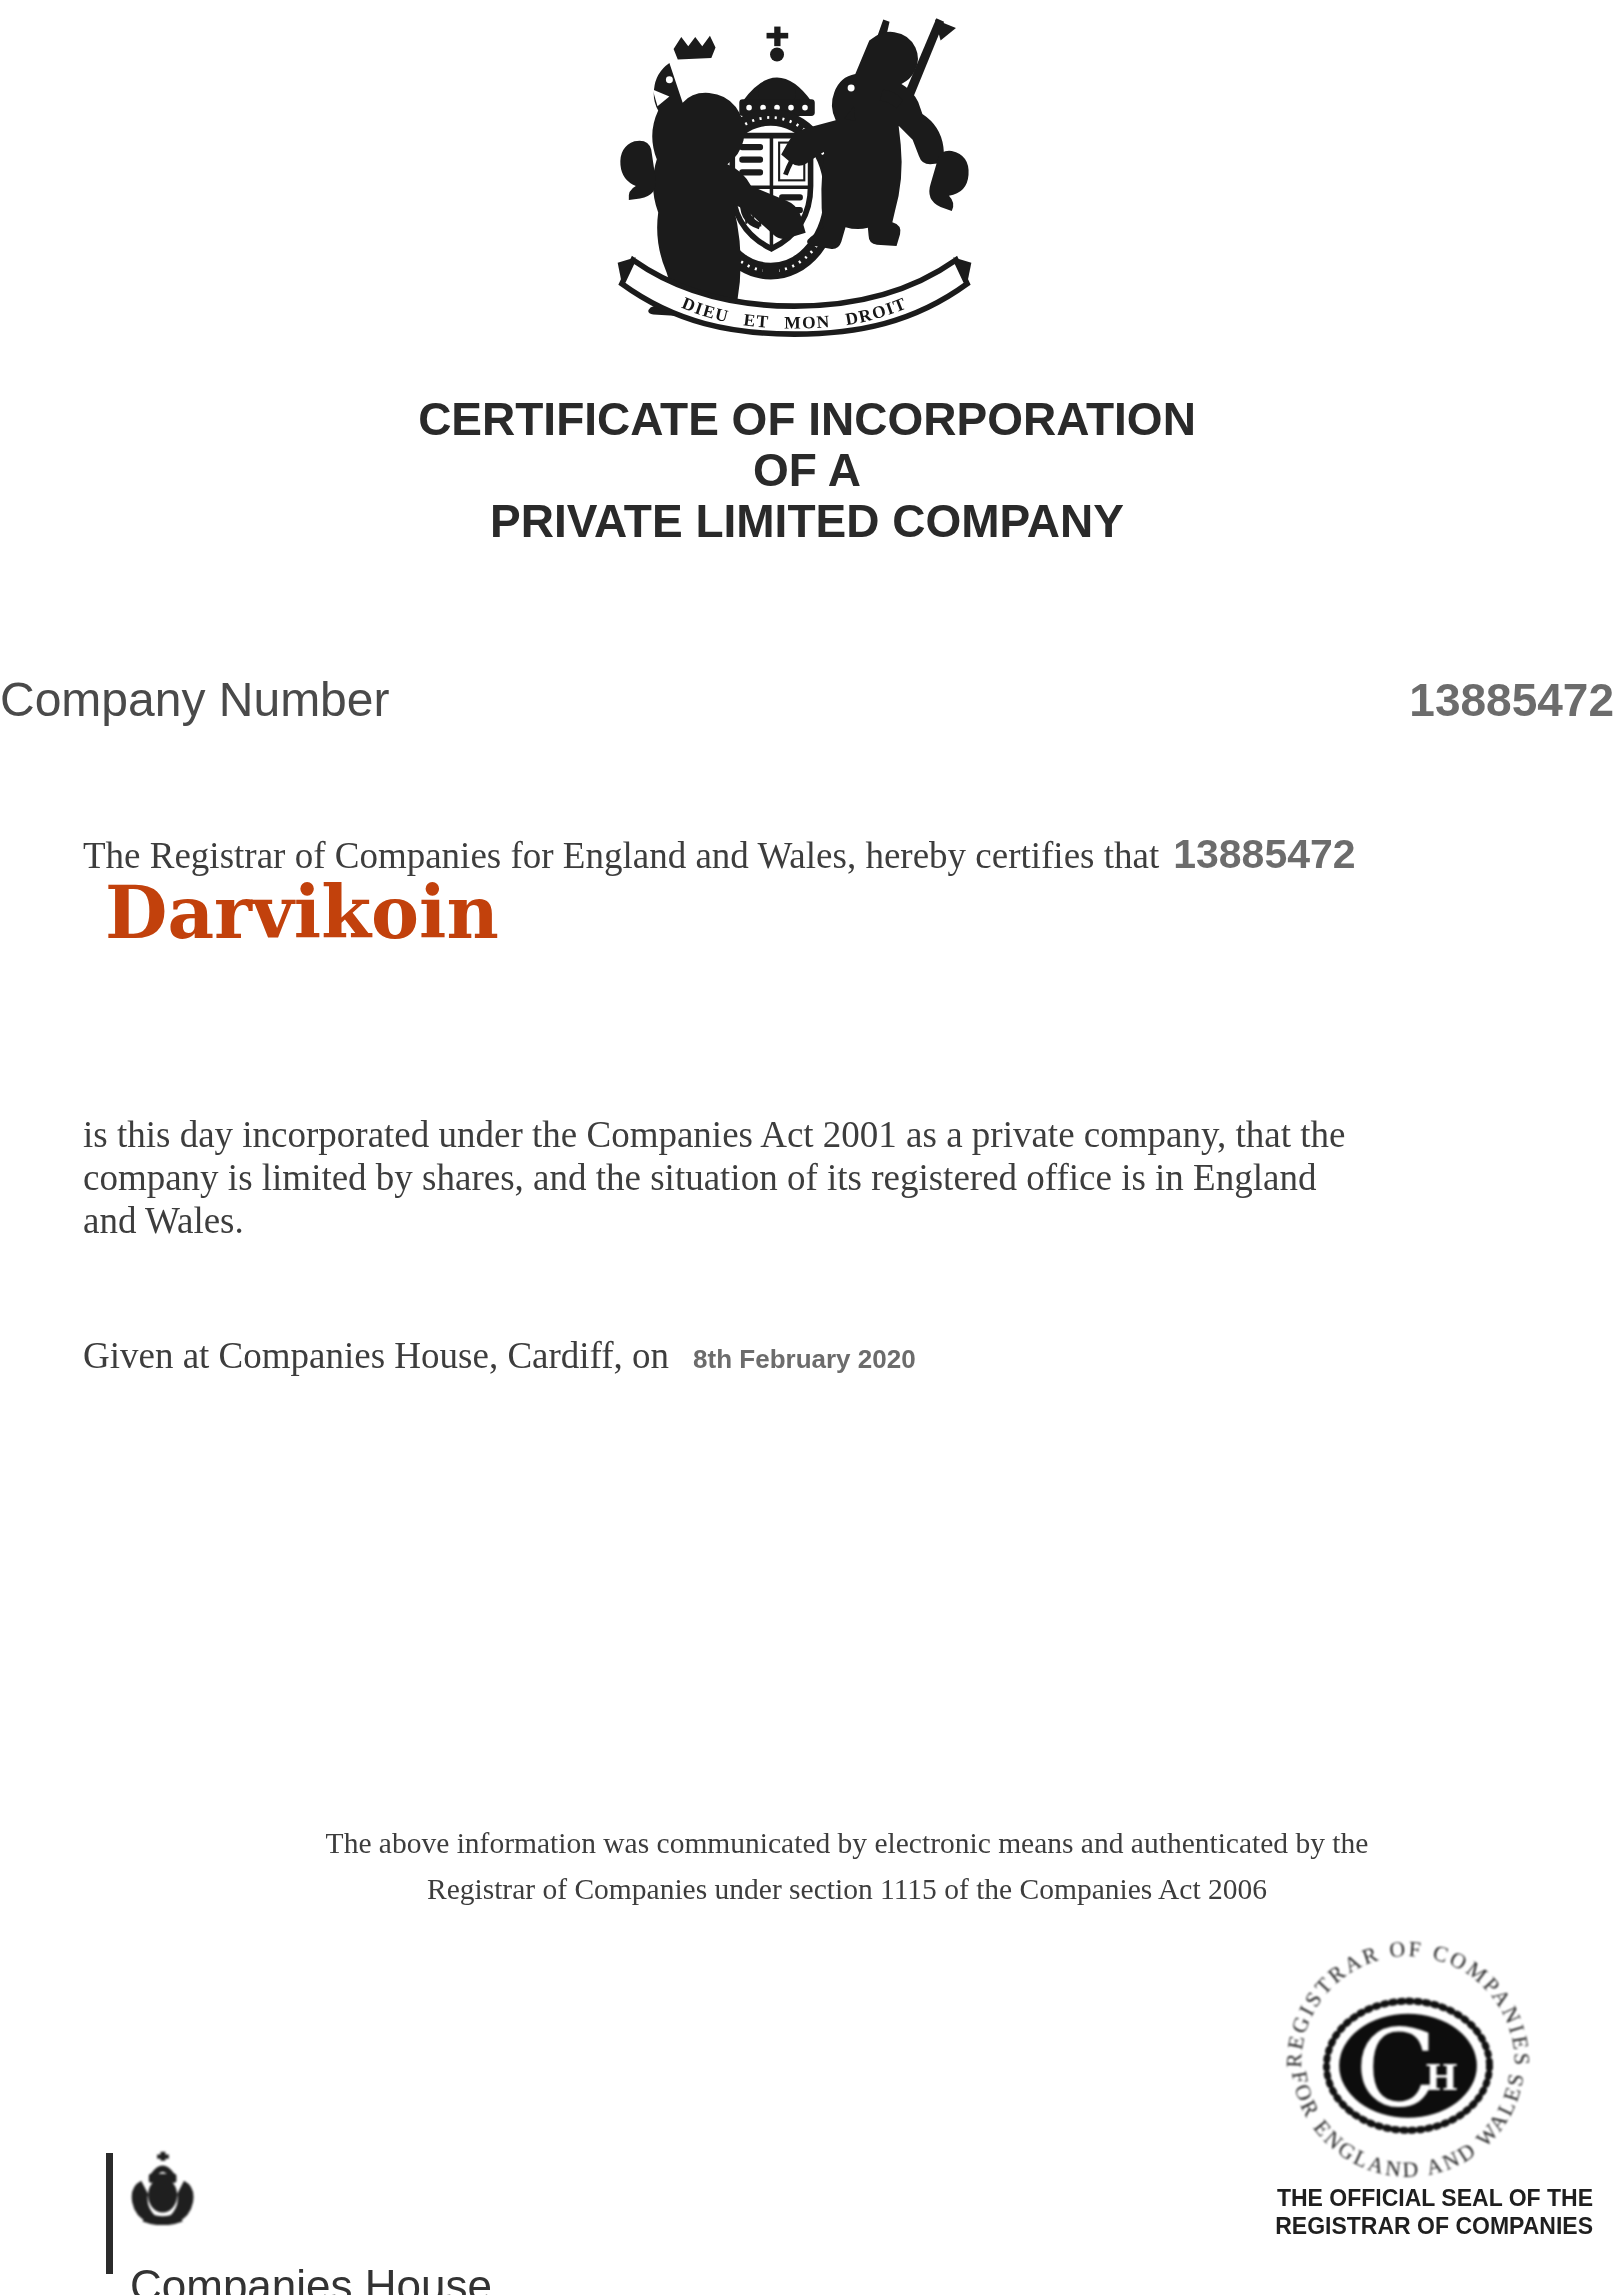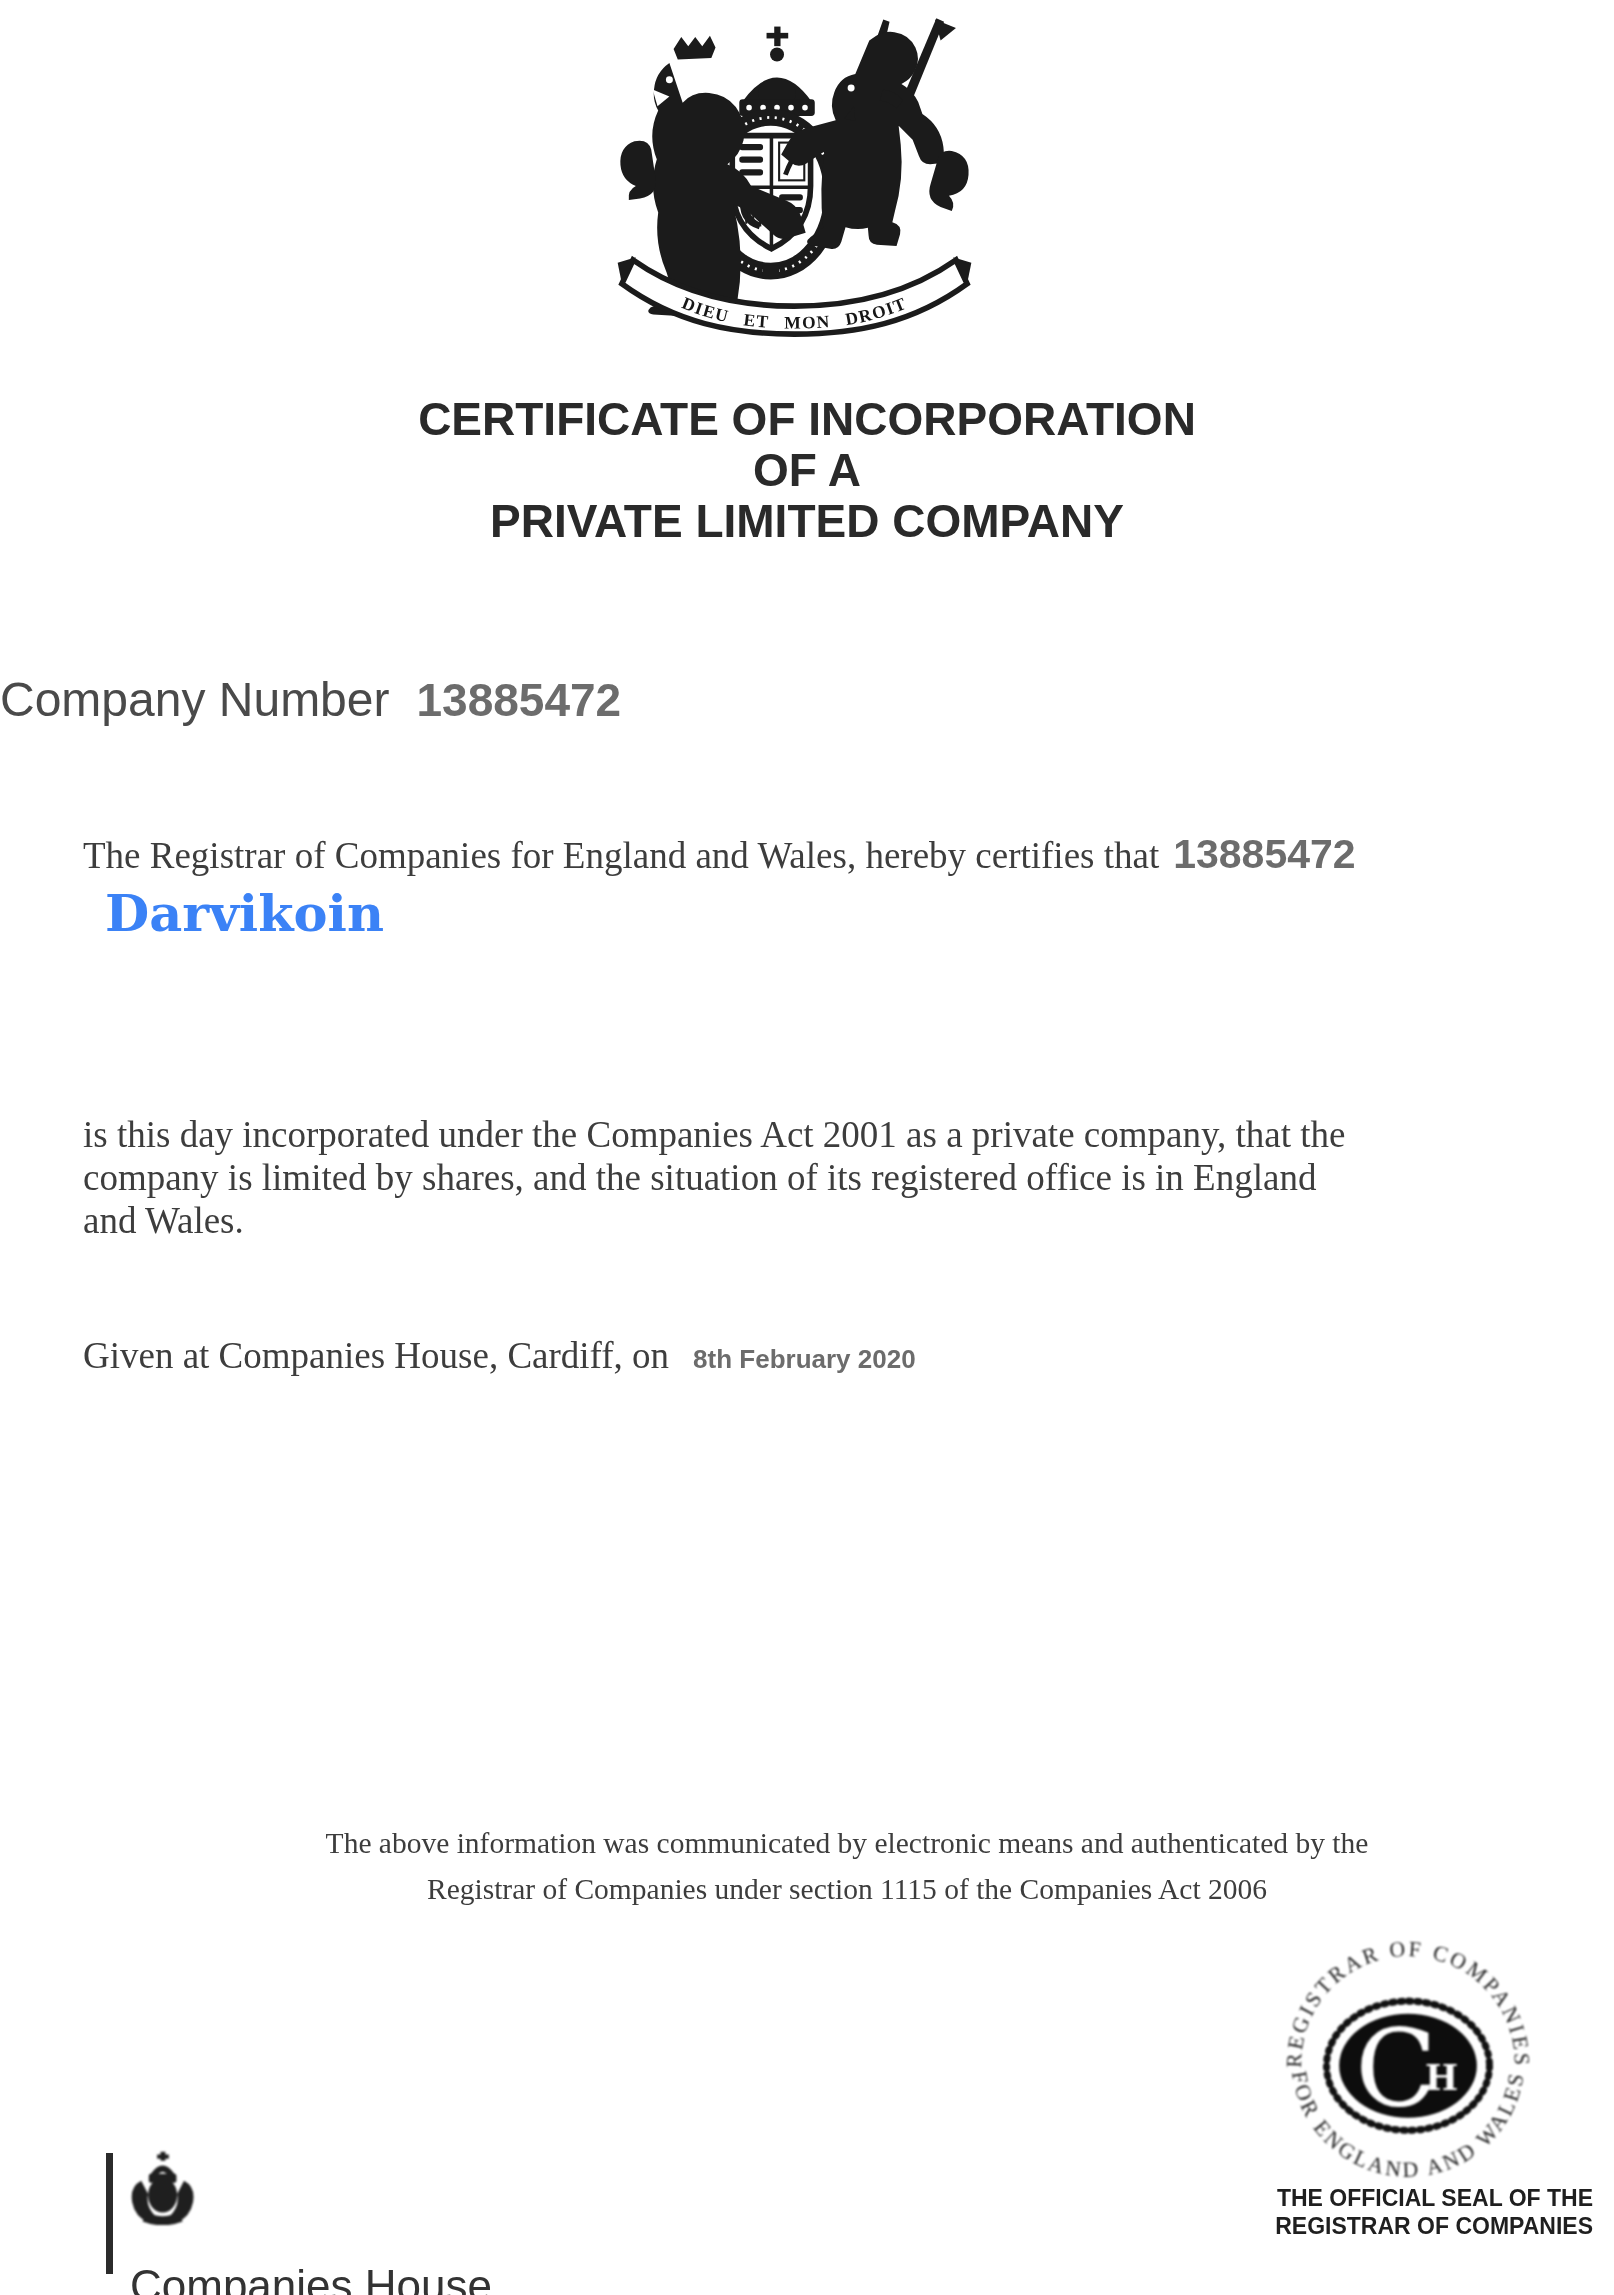--- a/index.html
+++ b/index.html
@@ -21,36 +21,36 @@
   .title-block{
     position:absolute; left:0; top:394px; width:1614px;
     text-align:center;
     font-family:"Liberation Sans", sans-serif;
     font-weight:bold; font-size:46px; line-height:51px;
     letter-spacing:0px;
   }
 
   .cn-row{
     position:absolute; left:0; top:674px; width:1614px;
-    display:flex; justify-content:flex-start; align-items:baseline;
+    display:flex; justify-content:space-between; align-items:baseline;
     font-size:48px; line-height:52px;
   }
   .cn-label{font-family:"Liberation Sans", sans-serif;}
   .cn-value{font-size:46px; font-weight:600; margin-left:27px;}
 
   .certify-line{
     position:absolute; left:83px; top:828px; width:1491px;
     font-size:37px; line-height:52px; white-space:nowrap;
   }
   .certify-number{font-size:41px; font-weight:600; margin-left:14px;}
 
   .company-name{
     position:absolute; left:105px; top:878px;
     font-family:"DejaVu Serif", serif; font-weight:bold;
-    font-size:51px; line-height:70px; color:#3b82f6;
+    font-size:72px; line-height:70px; color:#c2410c;
   }
 
   .body-block{
     position:absolute; left:83px; top:1113px; width:1484px;
     font-size:37px; line-height:43px;
   }
 
   .given-line{
     position:absolute; left:83px; top:1335px; width:1491px;
     font-size:37px; line-height:42px; white-space:nowrap;

